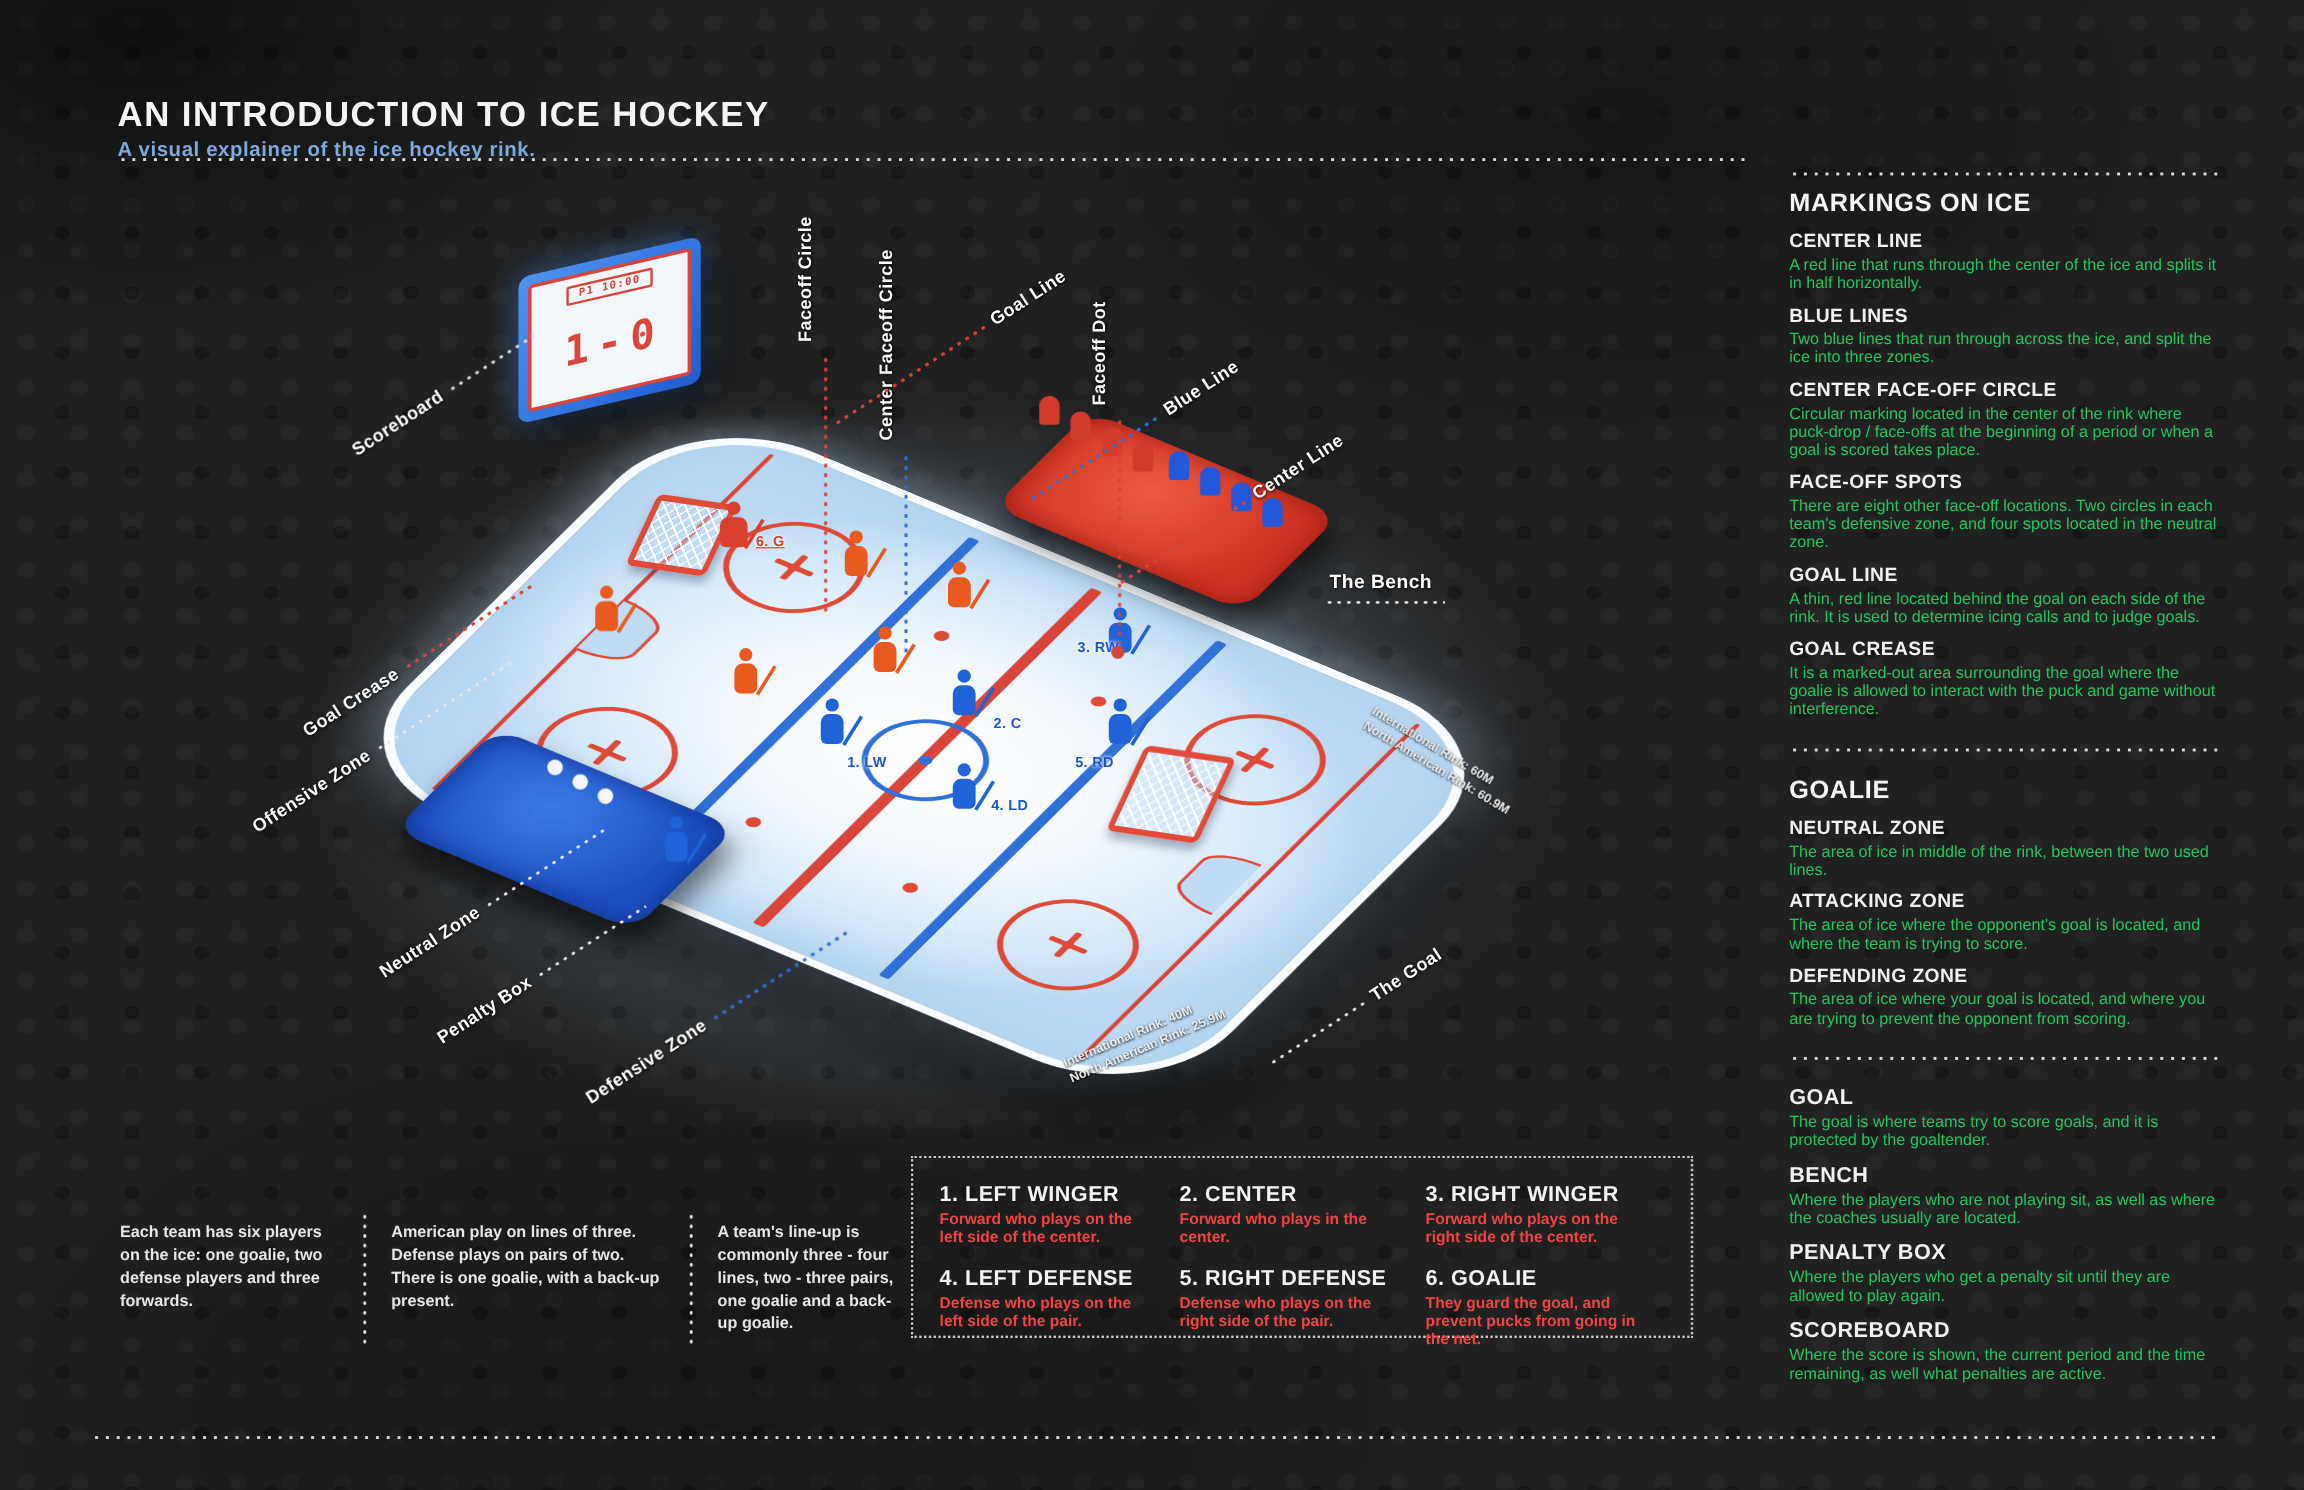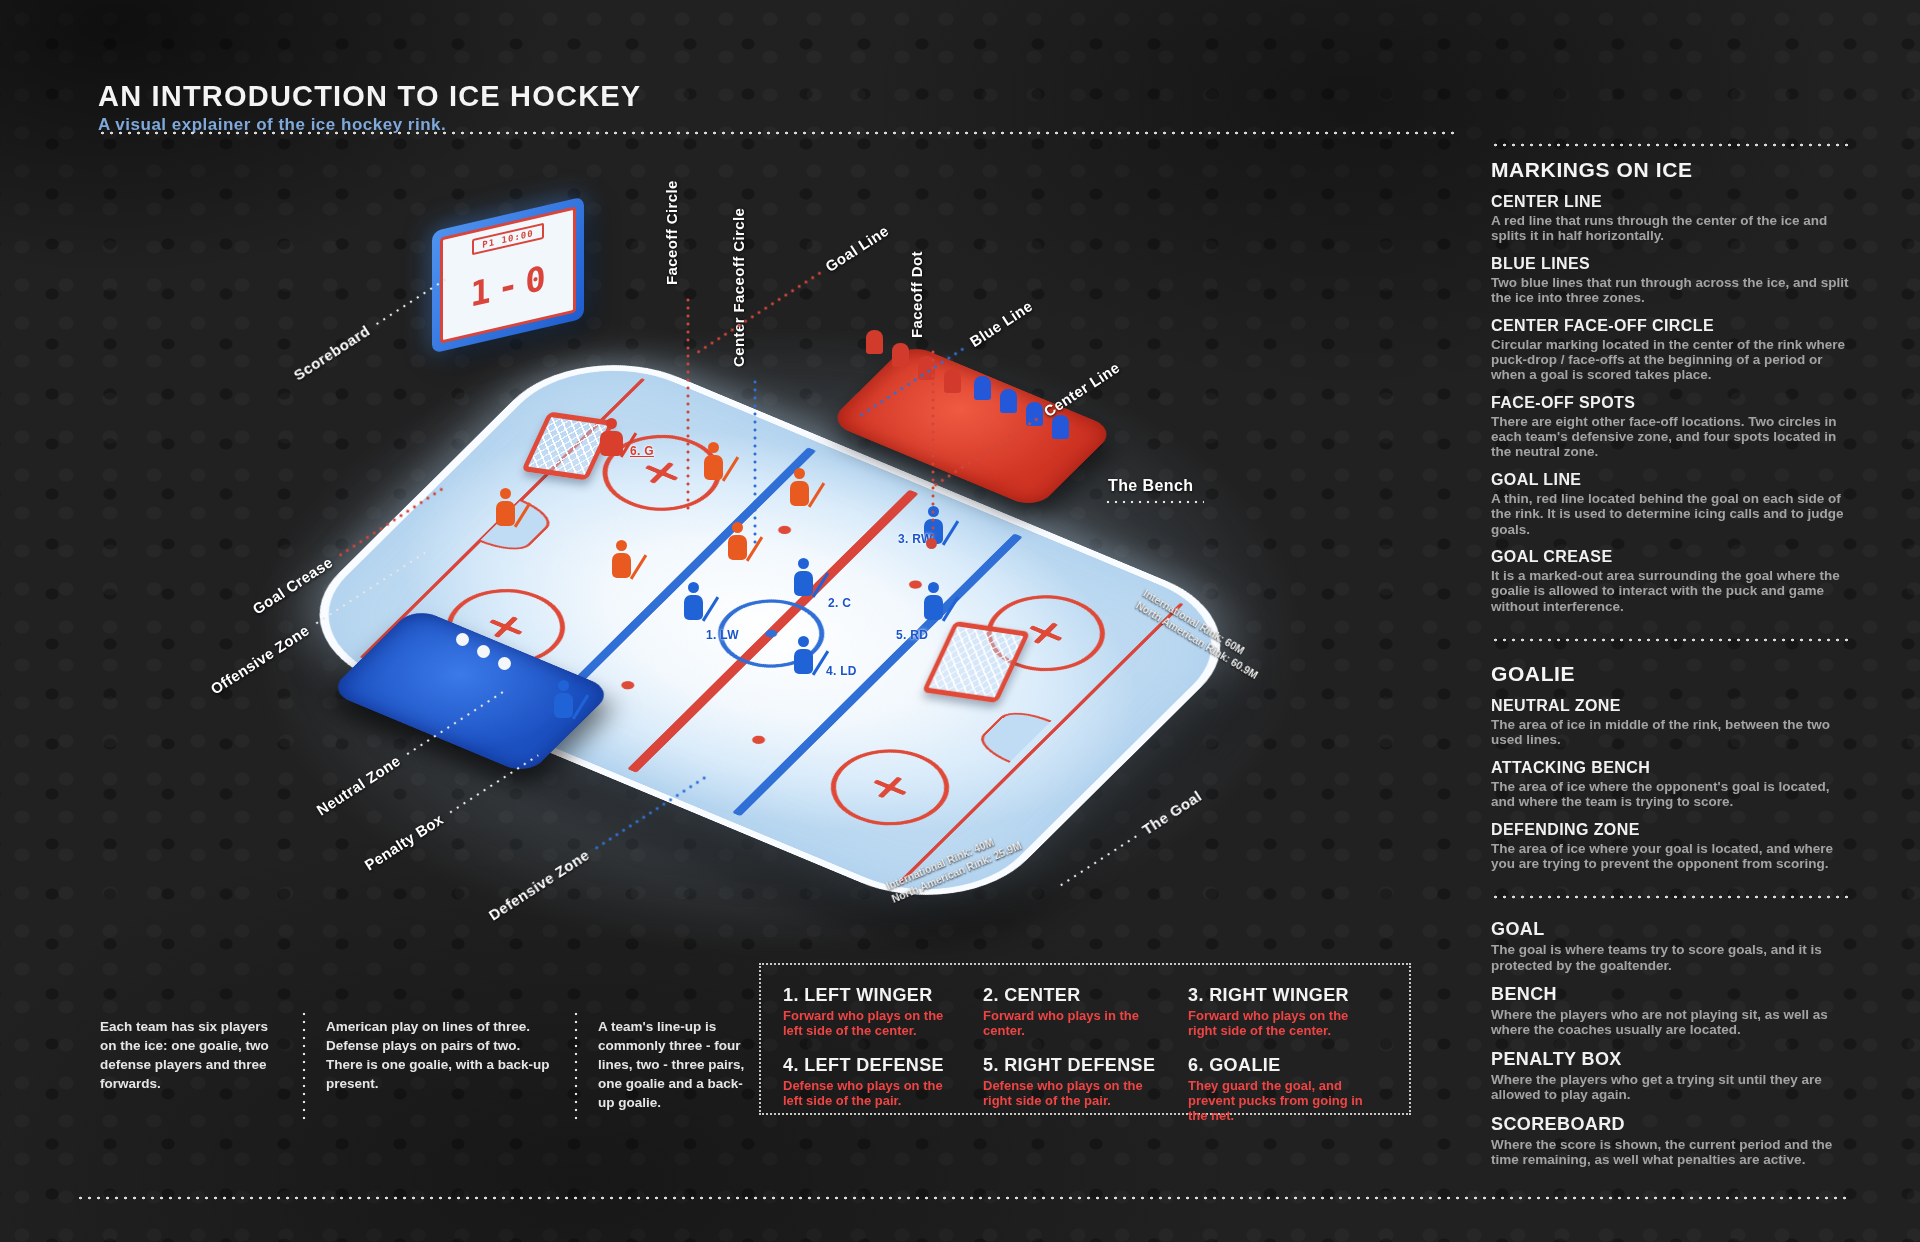--- a/index.html
+++ b/index.html
@@ -22,21 +22,21 @@
   .dots-v{width:4px;background-repeat:repeat-y;background-size:4px 8px;}
   .dw{background-image:radial-gradient(circle,#e6e6e6 1.25px,transparent 1.6px);}
   .dr{background-image:radial-gradient(circle,#d0473a 1.4px,transparent 1.7px);}
   .db{background-image:radial-gradient(circle,#2f6fd6 1.4px,transparent 1.7px);}
   .rule{position:absolute;height:4px;background-image:radial-gradient(circle,#d9d9d9 1.3px,transparent 1.6px);
         background-repeat:repeat-x;background-size:9px 4px;}
 
   .rightcol{position:absolute;left:1491px;top:158px;width:362px;}
   .rightcol h2{margin:0 0 4px 0;font-size:21px;letter-spacing:.6px;color:#f5f5f5;}
   .rightcol h3{margin:11px 0 2px 0;font-size:16px;letter-spacing:.4px;color:#f1f1f1;}
-  .rightcol p{margin:0;font-size:13.5px;line-height:1.14;color:#a3a3a3;font-weight:bold;}
+  .rightcol p{margin:0;font-size:13.5px;line-height:1.14;color:#22c55e;font-weight:normal;}
   .rightcol .rule-in{position:relative;height:4px;margin:24px 0 20px 0;
         background-image:radial-gradient(circle,#d9d9d9 1.3px,transparent 1.6px);
         background-repeat:repeat-x;background-size:9px 4px;}
 
   .notes{position:absolute;left:100px;top:1018px;display:flex;align-items:flex-start;}
   .notes p{margin:0;font-size:13.5px;line-height:1.4;font-weight:bold;color:#e6e6e6;}
   .note-sep{height:112px;margin:-8px 20px 0 20px;}
 
   .posbox{position:absolute;left:759px;top:963px;width:652px;height:152px;
           border:2px dotted #c9c9c9;box-sizing:border-box;padding:20px 0 0 22px;}
@@ -368,35 +368,35 @@
       <h3>GOAL CREASE</h3>
       <p>It is a marked-out area surrounding the goal where the goalie is allowed to interact with the puck and game without interference.</p>
     </div>
 
     <div class="rule-in"></div>
 
     <div>
       <h2>GOALIE</h2>
       <h3>NEUTRAL ZONE</h3>
       <p>The area of ice in middle of the rink, between the two used lines.</p>
-      <h3>ATTACKING BENCH</h3>
+      <h3>ATTACKING ZONE</h3>
       <p>The area of ice where the opponent's goal is located, and where the team is trying to score.</p>
       <h3>DEFENDING ZONE</h3>
       <p>The area of ice where your goal is located, and where you are trying to prevent the opponent from scoring.</p>
     </div>
 
     <div class="rule-in"></div>
 
     <div>
       <h3 style="font-size:18px;">GOAL</h3>
       <p>The goal is where teams try to score goals, and it is protected by the goaltender.</p>
       <h3 style="font-size:18px;">BENCH</h3>
       <p>Where the players who are not playing sit, as well as where the coaches usually are located.</p>
       <h3 style="font-size:18px;">PENALTY BOX</h3>
-      <p>Where the players who get a trying sit until they are allowed to play again.</p>
+      <p>Where the players who get a penalty sit until they are allowed to play again.</p>
       <h3 style="font-size:18px;">SCOREBOARD</h3>
       <p>Where the score is shown, the current period and the time remaining, as well what penalties are active.</p>
     </div>
   </div>
 
   <div class="notes">
     <p style="width:182px;">Each team has six players on the ice: one goalie, two defense players and three forwards.</p>
     <div class="note-sep dots-v dw"></div>
     <p style="width:228px;">American play on lines of three. Defense plays on pairs of two. There is one goalie, with a back-up present.</p>
     <div class="note-sep dots-v dw"></div>

